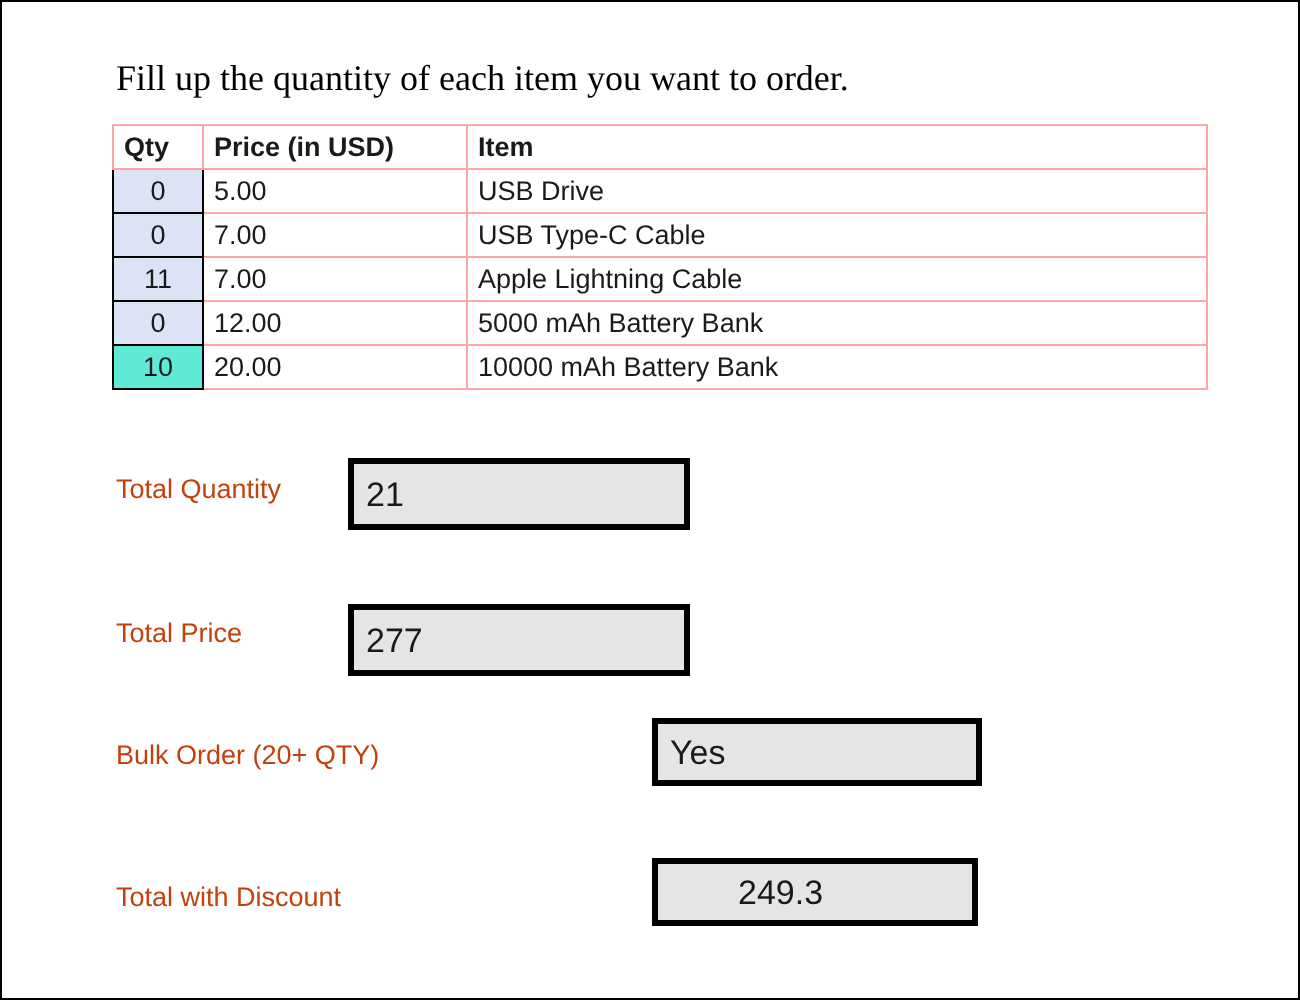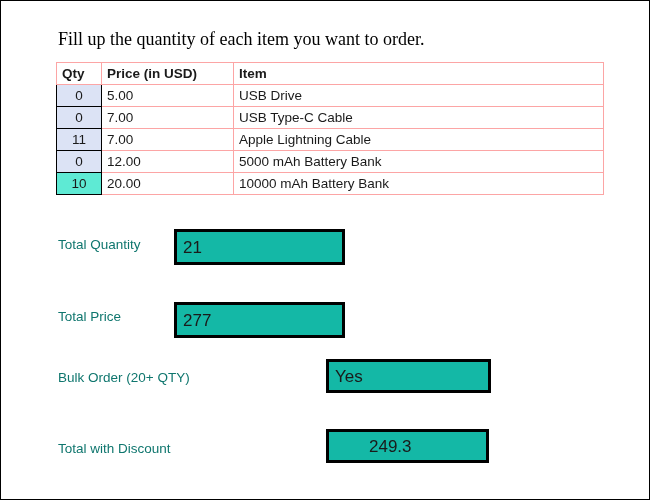--- a/index.html
+++ b/index.html
@@ -69,27 +69,27 @@
     text-align: center;
     border-color: #000000;
   }
   #order-table td.price-cell { text-align: left; }
   #order-table td.item-cell  { text-align: left; }
 
   
   .summary-label {
     position: absolute;
     font-size: 13.5px;
-    color: #0f766e;
+    color: #c2410c;
     white-space: nowrap;
   }
   .value-box {
     position: absolute;
     border: 3px solid #000000;
-    background: #14b8a6;
+    background: #e5e5e5;
     box-sizing: border-box;
     font-size: 17px;
     color: #1a1a1a;
     line-height: 1;
     display: flex;
     align-items: center;
     padding-left: 6px;
     overflow: hidden;
     white-space: nowrap;
   }

